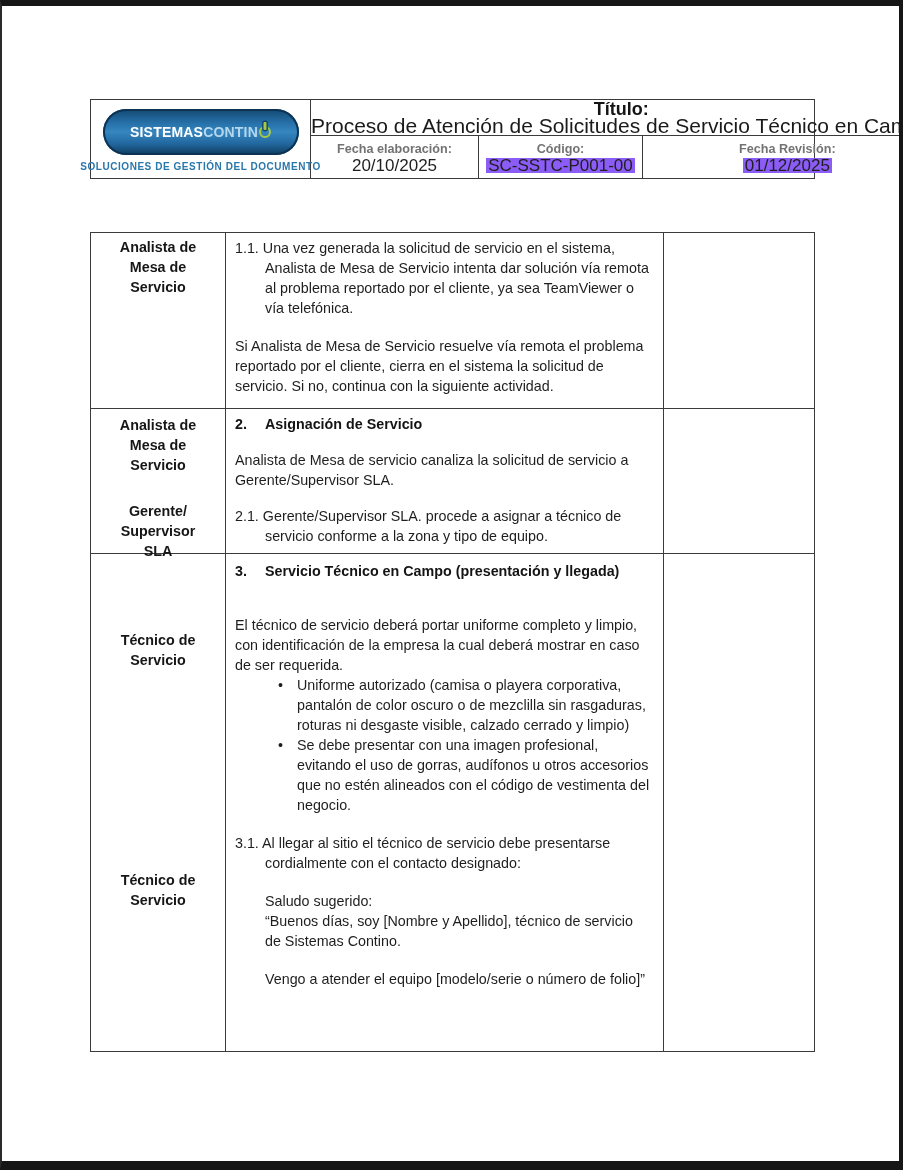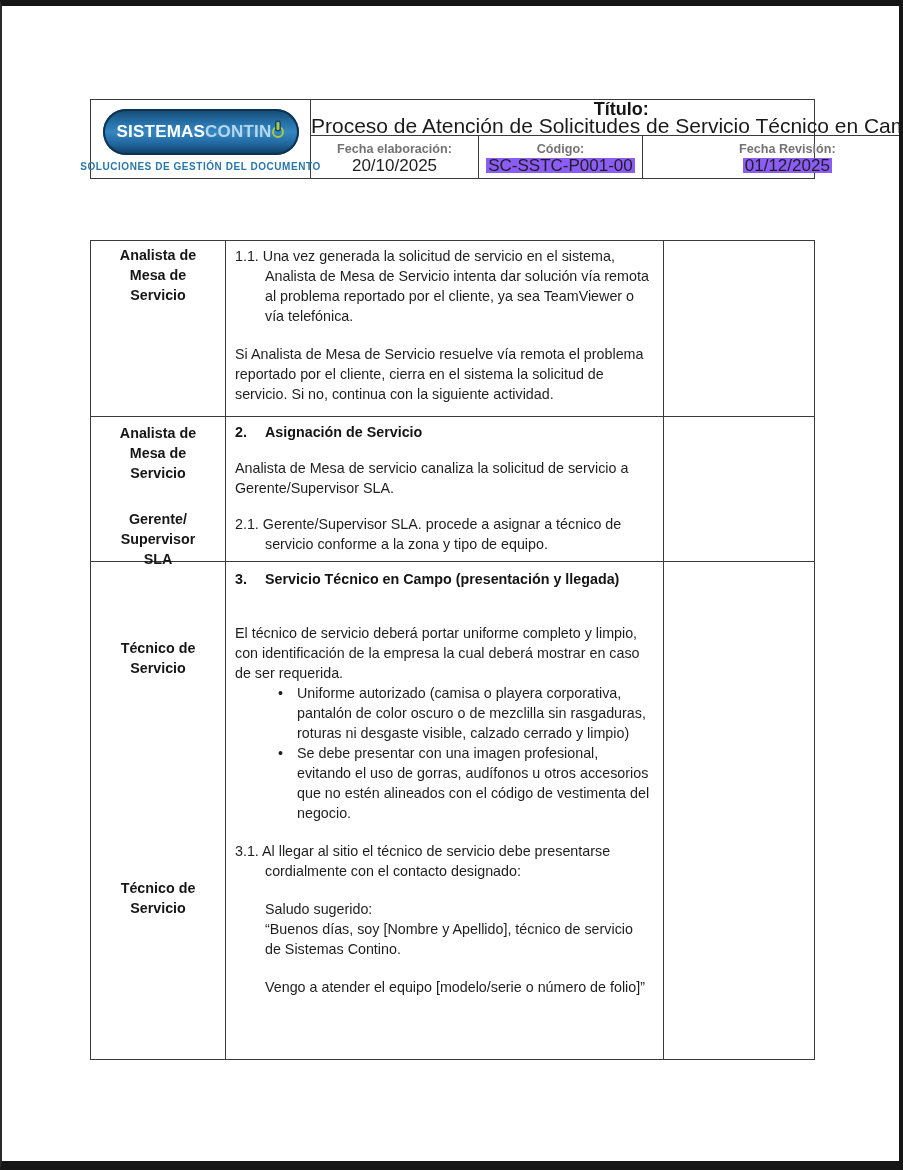--- a/index.html
+++ b/index.html
@@ -21,21 +21,21 @@
     border-right:1.4px solid #3b3b3b;
     display:flex; flex-direction:column; align-items:center; justify-content:center;
     padding-top:2px;
   }
   .logo-pill {
     width:196px; height:46px; border-radius:23px;
     background:linear-gradient(180deg,#13476f 0%,#2670a8 30%,#3686c0 50%,#2268a0 75%,#0d3a5c 100%);
     box-shadow:inset 0 0 0 2px #0c3354;
     display:flex; align-items:center; justify-content:center;
   }
-  .logo-text { font-size:17px; font-weight:bold; letter-spacing:0.2px; white-space:nowrap;text-align:right; }
+  .logo-text { font-size:14px; font-weight:bold; letter-spacing:0.2px; white-space:nowrap;text-align:right; }
   .logo-text .b1 { color:#ffffff; }
   .logo-text .b2 { color:#b5d7ee; font-weight:bold; }
   .power-glyph {
     position:relative; display:inline-block; width:12px; height:12px;
     border:2.6px solid #a6cb43; border-radius:50%;
     vertical-align:-1px; margin-left:1px;
   }
   .power-glyph::after {
     content:''; position:absolute; left:50%; top:-6px; transform:translateX(-50%);
     width:3px; height:8px; background:#a6cb43; border-radius:1px;
@@ -57,21 +57,21 @@
     display:flex; flex-direction:column; align-items:center; justify-content:center;
     border-right:1.4px solid #3b3b3b; padding-top:1px;
   }
   .field-cell:last-child { border-right:none; }
   .field-label { font-size:12.6px; font-weight:bold; line-height:15px; color:#737373; }
   .field-value { font-size:17px; line-height:15px; margin-top:1px; }
   .hl { background:#8b5cf6; padding:0 2px; }
 
   
   .process-table {
-    position:absolute; left:88px; top:234px; width:725px;
+    position:absolute; left:88px; top:226px; width:725px;
     border:1.6px solid #3b3b3b;
   }
   .prow { display:grid; grid-template-columns:135px 1fr 150px; border-bottom:1.4px solid #3b3b3b; }
   .prow:last-child { border-bottom:none; }
   .prow-1 { height:176px; }
   .prow-2 { height:145px; }
   .prow-3 { height:497px; }
   .actor-cell {
     border-right:1.4px solid #3b3b3b; padding-top:4px;
     display:flex; flex-direction:column; align-items:center;

